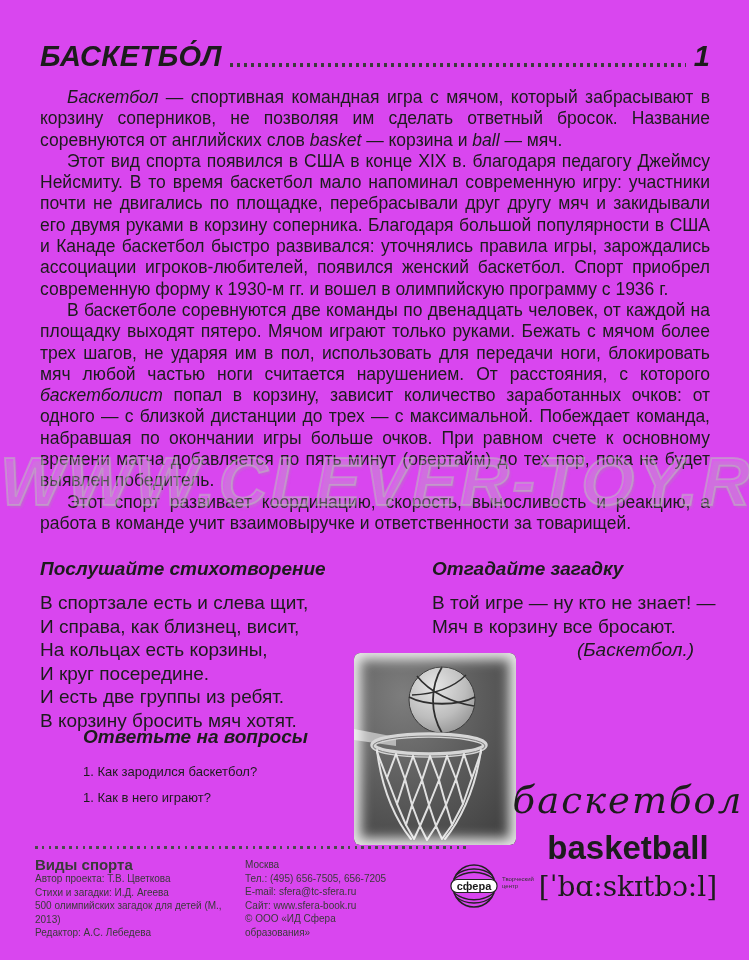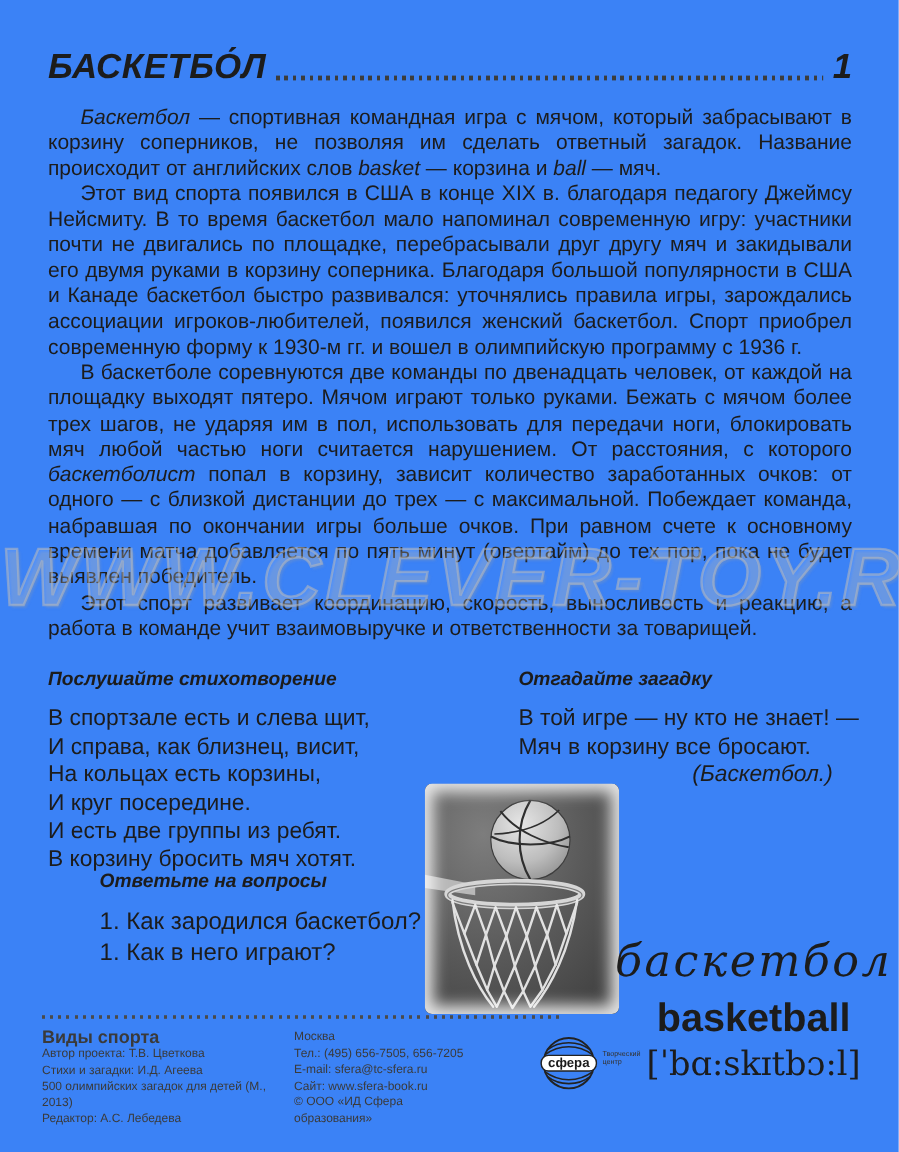--- a/index.html
+++ b/index.html
@@ -1,17 +1,17 @@
 <!DOCTYPE html>
 <html><head>
 <meta charset="utf-8">
 <style>
   html,body{margin:0;padding:0;background:#fff;}
   .page{
-    position:relative;width:749px;height:960px;background:#3b82f6;overflow:hidden;
+    position:relative;width:749px;height:960px;background:#d946ef;overflow:hidden;
     font-family:"Liberation Sans",sans-serif;color:#1c1c1c;
   }
   .abs{position:absolute;}
 
   
   #title-row{top:40px;left:40px;width:670px;display:flex;align-items:flex-end;gap:8px;}
   .title-text{font-style:italic;font-weight:700;font-size:29px;letter-spacing:.5px;white-space:nowrap;}
   .leader{flex:1;height:4px;margin-bottom:6px;
     background:repeating-linear-gradient(90deg,#3c3c3c 0 3px,transparent 3px 7px);}
   .pagenum{font-style:italic;font-weight:700;font-size:29px;}
@@ -22,29 +22,29 @@
   .it{font-style:italic;}
 
   
   #watermark{top:442px;left:0;width:749px;text-align:center;z-index:5;pointer-events:none;
     font-weight:700;font-style:italic;font-size:68px;letter-spacing:3px;white-space:nowrap;
     color:rgba(255,255,255,0.12);
     -webkit-text-stroke:2px rgba(185,185,185,0.55);
     text-shadow:2px 3px 2px rgba(160,160,160,0.25);}
 
   
-  .col-heading{font-style:italic;font-weight:700;font-size:16px;margin:0 0 11px 0;}
+  .col-heading{font-style:italic;font-weight:700;font-size:19px;margin:0 0 11px 0;}
   #poem-section{top:558px;left:40px;width:345px;}
   .poem-line{font-size:19px;line-height:23.6px;}
   #riddle-section{top:558px;left:432px;width:300px;}
   .riddle-line{font-size:19px;line-height:23.6px;}
   .riddle-answer{font-size:19px;line-height:23.6px;font-style:italic;text-align:right;padding-right:38px;}
 
   #questions-section{top:726px;left:40px;width:335px;margin-left:43px;}
-  .q{font-size:20px;line-height:26px;padding-left:24px;text-indent:-24px;}
+  .q{font-size:13px;line-height:26px;padding-left:24px;text-indent:-24px;}
 
   
   #photo{top:653px;left:354px;width:162px;height:192px;border-radius:6px;overflow:hidden;}
   #photo svg{display:block;}
   #photo .vignette{position:absolute;inset:0;border-radius:6px;
     box-shadow:inset 0 0 12px 7px rgba(255,255,255,0.85);}
 
   
   #vocab{top:775px;left:512px;width:232px;text-align:center;}
   .vocab-cursive{font-family:"DejaVu Serif",serif;font-style:italic;font-weight:400;
@@ -68,21 +68,21 @@
 
 <div class="page">
 
   <div class="abs" id="title-row">
     <span class="title-text">БАСКЕТБО́Л</span>
     <span class="leader"></span>
     <span class="pagenum">1</span>
   </div>
 
   <div class="abs" id="body-text">
-    <p><span class="it">Баскетбол</span><span> — спортивная командная игра с мячом, который забрасывают в корзину соперников, не позволяя им сделать ответный загадок. Название происходит от английских слов </span><span class="it">basket</span><span> — корзина и </span><span class="it">ball</span><span> — мяч.</span></p>
+    <p><span class="it">Баскетбол</span><span> — спортивная командная игра с мячом, который забрасывают в корзину соперников, не позволяя им сделать ответный бросок. Название соревнуются от английских слов </span><span class="it">basket</span><span> — корзина и </span><span class="it">ball</span><span> — мяч.</span></p>
     <p><span>Этот вид спорта появился в США в конце XIX в. благодаря педагогу Джеймсу Нейсмиту. В то время баскетбол мало напоминал современную игру: участники почти не двигались по площадке, перебрасывали друг другу мяч и закидывали его двумя руками в корзину соперника. Благодаря большой популярности в США и Канаде баскетбол быстро развивался: уточнялись правила игры, зарождались ассоциации игроков-любителей, появился женский баскетбол. Спорт приобрел современную форму к 1930-м гг. и вошел в олимпийскую программу с 1936 г.</span></p>
     <p><span>В баскетболе соревнуются две команды по двенадцать человек, от каждой на площадку выходят пятеро. Мячом играют только руками. Бежать с мячом более трех шагов, не ударяя им в пол, использовать для передачи ноги, блокировать мяч любой частью ноги считается нарушением. От расстояния, с которого </span><span class="it">баскетболист</span><span> попал в корзину, зависит количество заработанных очков: от одного — с близкой дистанции до трех — с максимальной. Побеждает команда, набравшая по окончании игры больше очков. При равном счете к основному времени матча добавляется по пять минут (овертайм) до тех пор, пока не будет выявлен победитель.</span></p>
     <p><span>Этот спорт развивает координацию, скорость, выносливость и реакцию, а работа в команде учит взаимовыручке и ответственности за товарищей.</span></p>
   </div>
 
   <div class="abs" id="watermark">WWW.CLEVER-TOY.RU</div>
 
   <div class="abs" id="poem-section">
     <p class="col-heading">Послушайте стихотворение</p>
     <div class="poem-line">В спортзале есть и слева щит,</div>

